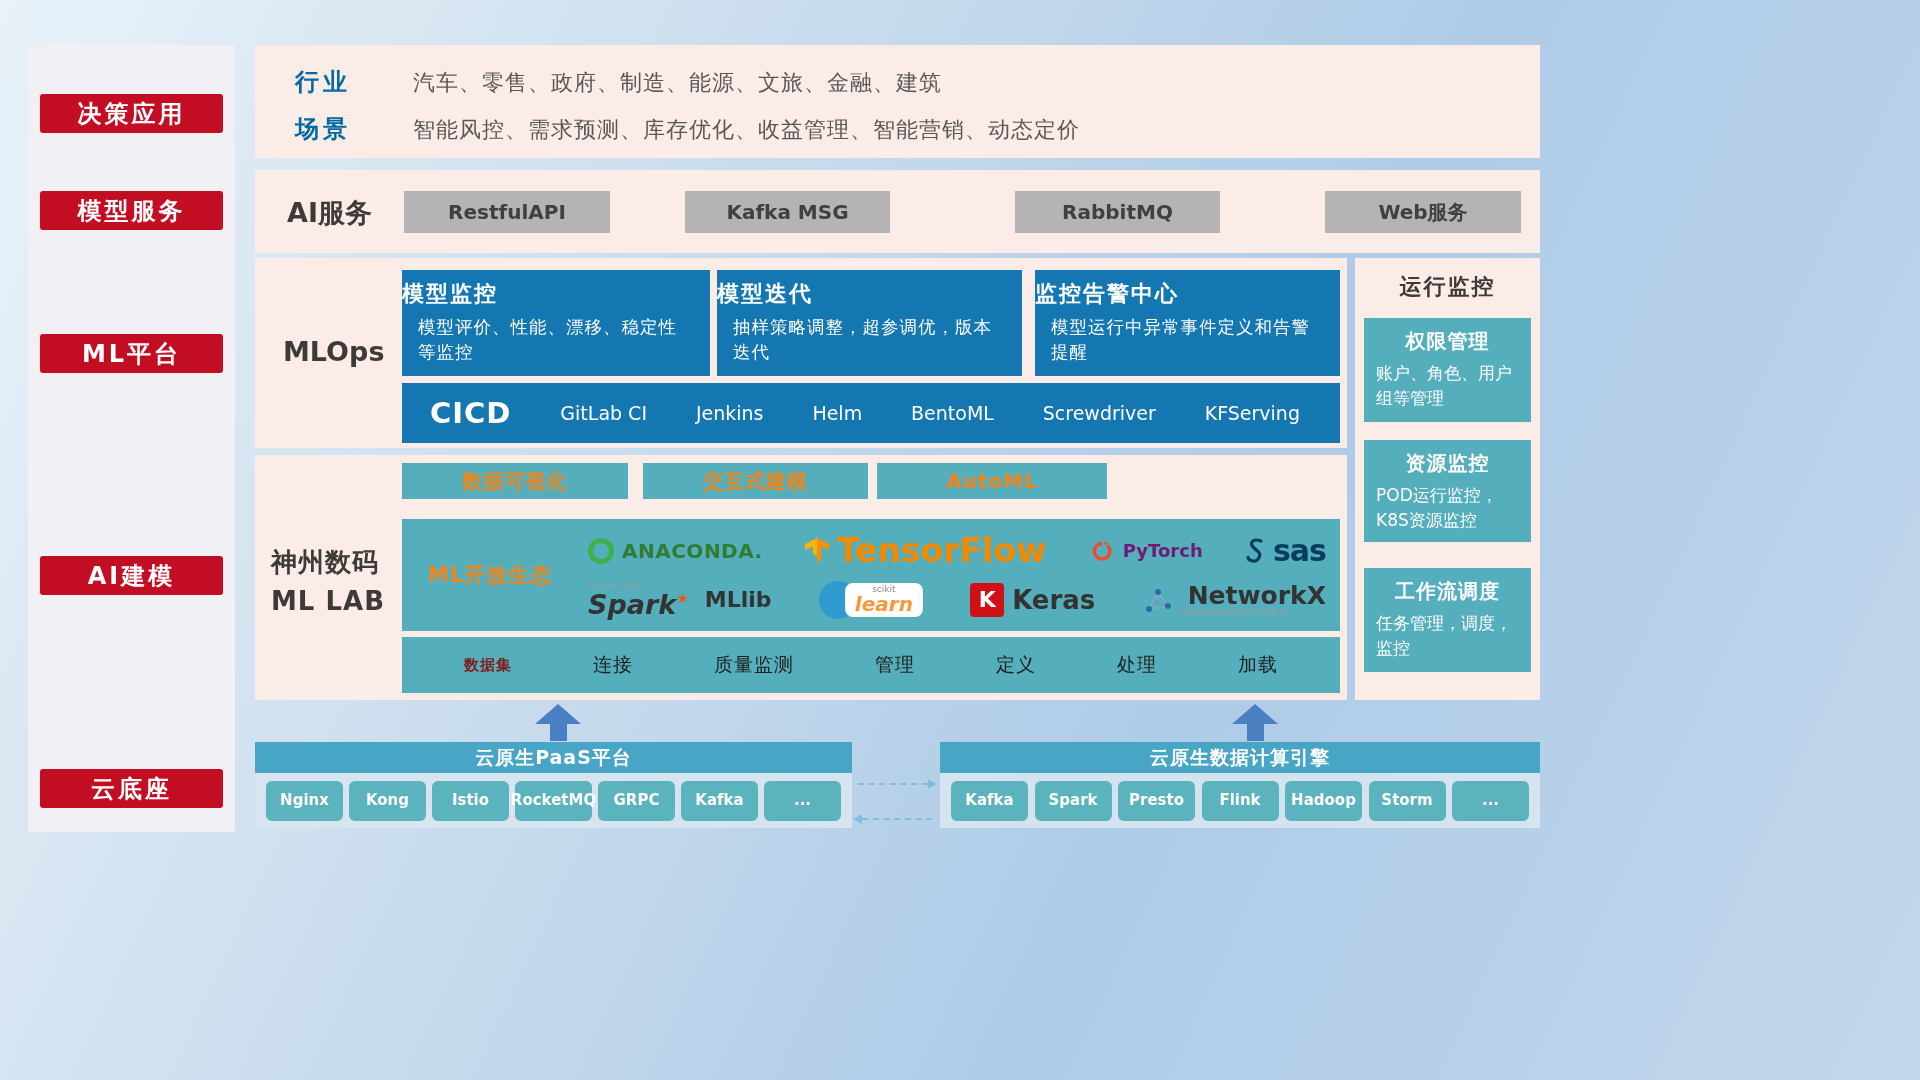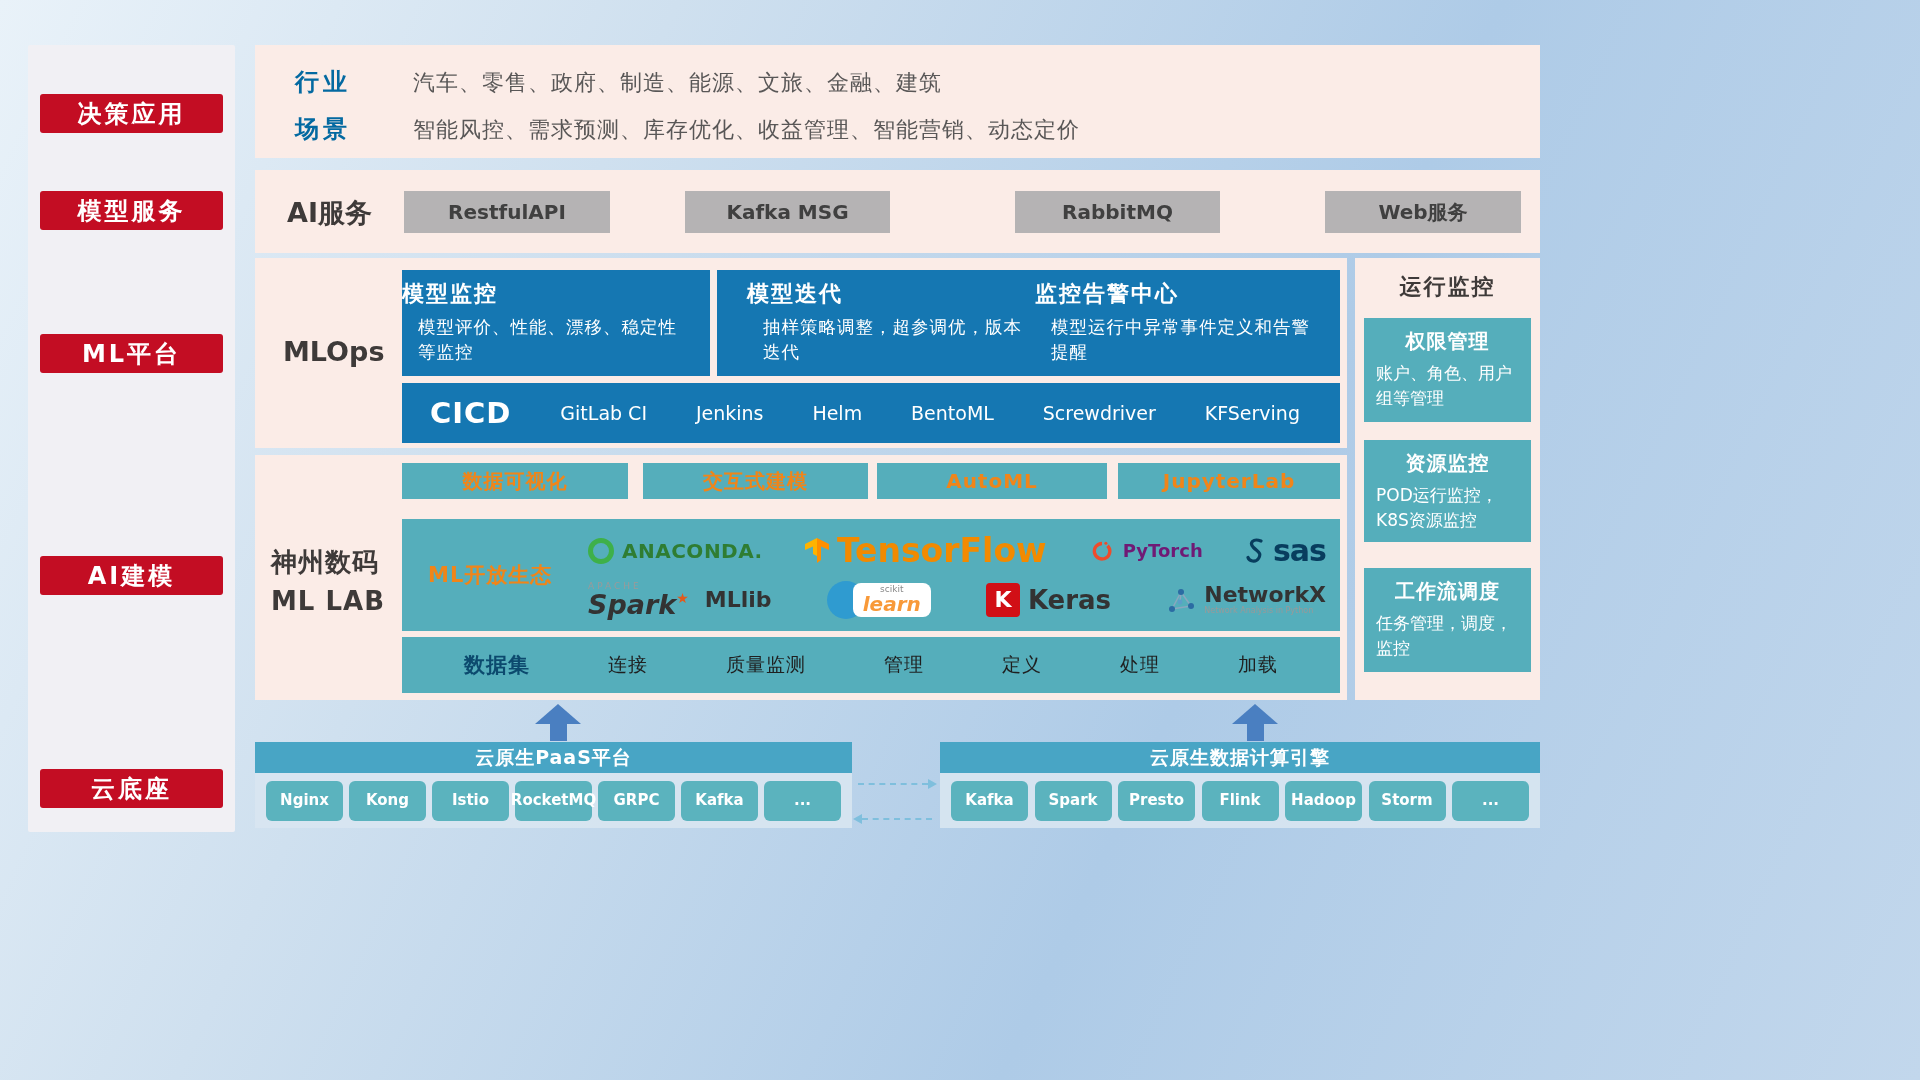--- a/index.html
+++ b/index.html
@@ -68,26 +68,26 @@
   .skl-card { background:#fff; border-radius:8px; padding:2px 10px 3px; display:inline-flex; flex-direction:column;
               align-items:center; line-height:1; }
   .skl-top { font-size:9px; color:#8a8a8a; }
   .skl-learn { font-size:20px; color:#f89939; font-weight:bold; font-style:italic; }
 
   .keras-badge { width:34px; height:34px; background:#d10f16; border-radius:4px; color:#fff; font-weight:bold;
                  font-size:22px; display:inline-flex; align-items:center; justify-content:center; }
   .keras-text { font-size:26px; font-weight:600; color:#333; }
 
   .nx-stack { display:inline-flex; flex-direction:column; line-height:1.1; }
-  .nx-name { font-size:22px; font-weight:600; color:#333; }
+  .nx-name { font-size:25px; font-weight:600; color:#333;margin-left:7px; }
   .nx-sub { font-size:8px; color:#999; }
 
   .dataset-bar { position:absolute; background:#55aebb; display:flex; align-items:center;
                  justify-content:space-between; padding:0 62px 0 62px; box-sizing:border-box; }
-  .ds-label { color:#0c4a6e; font-size:21px; font-weight:bold; letter-spacing:1px; }
+  .ds-label { color:#7f1d1d; font-size:15px; font-weight:bold; letter-spacing:1px; }
   .ds-item { color:#1f1f1f; font-size:19px; letter-spacing:1px; }
 
   .up-arrow { position:absolute; width:46px; }
   .ua-head { width:0; height:0; border-left:23px solid transparent; border-right:23px solid transparent;
              border-bottom:20px solid #4a7fc1; }
   .ua-stem { width:17px; height:17px; background:#4a7fc1; margin:0 auto; }
 
   .cloud-bar { position:absolute; height:31px; background:#48a5c5; color:#fff; font-size:19px; font-weight:bold;
                display:flex; align-items:center; justify-content:center; letter-spacing:1px; }
   .cloud-strip { position:absolute; height:55px; background:rgba(216,230,241,0.9); display:flex; align-items:center;
@@ -130,21 +130,21 @@
     <div class="gray-btn" style="left:1070px;top:21px;width:196px;">Web服务</div>
   </div>
 
   <div class="panel" style="left:255px;top:258px;width:1092px;height:190px;">
     <div class="big-label" style="left:28px;top:78px;">MLOps</div>
 
     <div class="blue-card" style="left:147px;top:12px;width:308px;height:106px;">
       <div class="bc-title">模型监控</div>
       <div class="bc-desc">模型评价、性能、漂移、稳定性等监控</div>
     </div>
-    <div class="blue-card" style="left:462px;top:12px;width:305px;height:106px;padding-left:30px;">
+    <div class="blue-card" style="left:462px;top:12px;width:305px;height:106px;">
       <div class="bc-title">模型迭代</div>
       <div class="bc-desc">抽样策略调整，超参调优，版本迭代</div>
     </div>
     <div class="blue-card" style="left:780px;top:12px;width:305px;height:106px;">
       <div class="bc-title">监控告警中心</div>
       <div class="bc-desc">模型运行中异常事件定义和告警提醒</div>
     </div>
 
     <div class="cicd-bar" style="left:147px;top:125px;width:938px;height:60px;">
       <span class="cicd-label">CICD</span>
@@ -175,21 +175,20 @@
 
   <div class="panel" style="left:255px;top:455px;width:1092px;height:245px;">
     <div class="lab-label" style="left:16px;top:88px;">
       <div>神州数码</div>
       <div>ML LAB</div>
     </div>
 
     <div class="teal-chip" style="left:147px;top:8px;width:226px;">数据可视化</div>
     <div class="teal-chip" style="left:388px;top:8px;width:225px;">交互式建模</div>
     <div class="teal-chip" style="left:622px;top:8px;width:230px;">AutoML</div>
-    <div class="teal-chip" style="left:863px;top:8px;width:222px;">JupyterLab</div>
 
     <div class="eco-box" style="left:147px;top:64px;width:938px;height:112px;">
       <div class="eco-label">ML开放生态</div>
       <div class="eco-rows">
         <div class="eco-row">
           <span class="logo">
             <span class="ico-anaconda"></span>
             <span class="anaconda-text">ANACONDA.</span>
           </span>
           <span class="logo">

